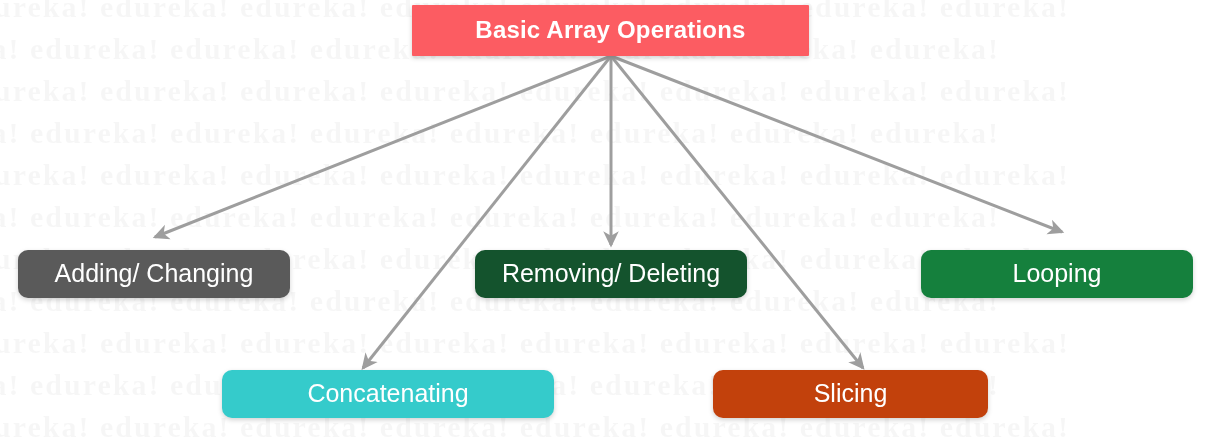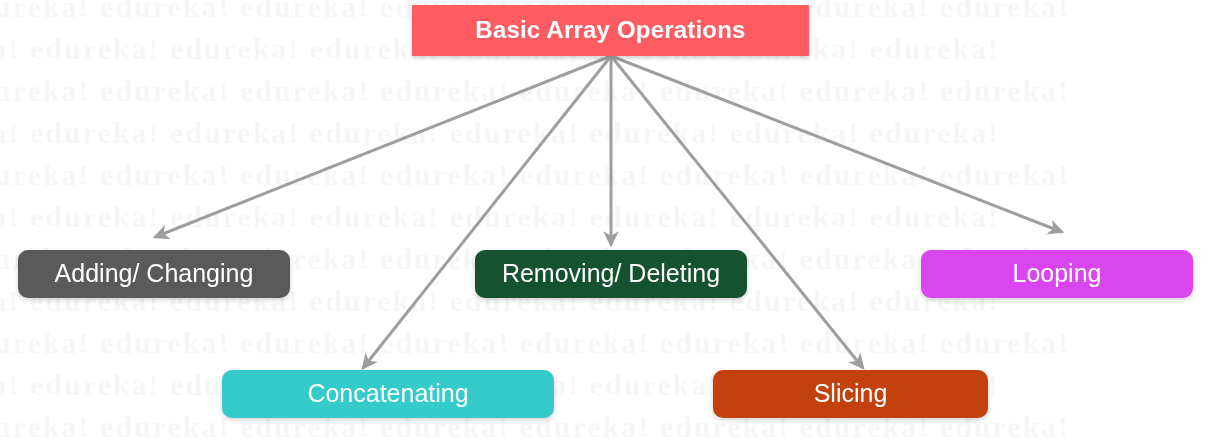--- a/index.html
+++ b/index.html
@@ -140,18 +140,18 @@
   </div>
 
   <div class="node dark" style="left: 475px; top: 250px; width: 272px; height: 48px; background: #14532d;">
     <span class="node-label">Removing/ Deleting</span>
   </div>
 
   <div class="node teal" style="left: 713px; top: 370px; width: 275px; height: 48px; background: #c2410c;">
     <span class="node-label">Slicing</span>
   </div>
 
-  <div class="node dark" style="left: 921px; top: 250px; width: 272px; height: 48px; background: #d946ef;">
+  <div class="node dark" style="left: 921px; top: 250px; width: 272px; height: 48px; background: #15803d;">
     <span class="node-label">Looping</span>
   </div>
 
 
 </div>
 
 </body></html>

